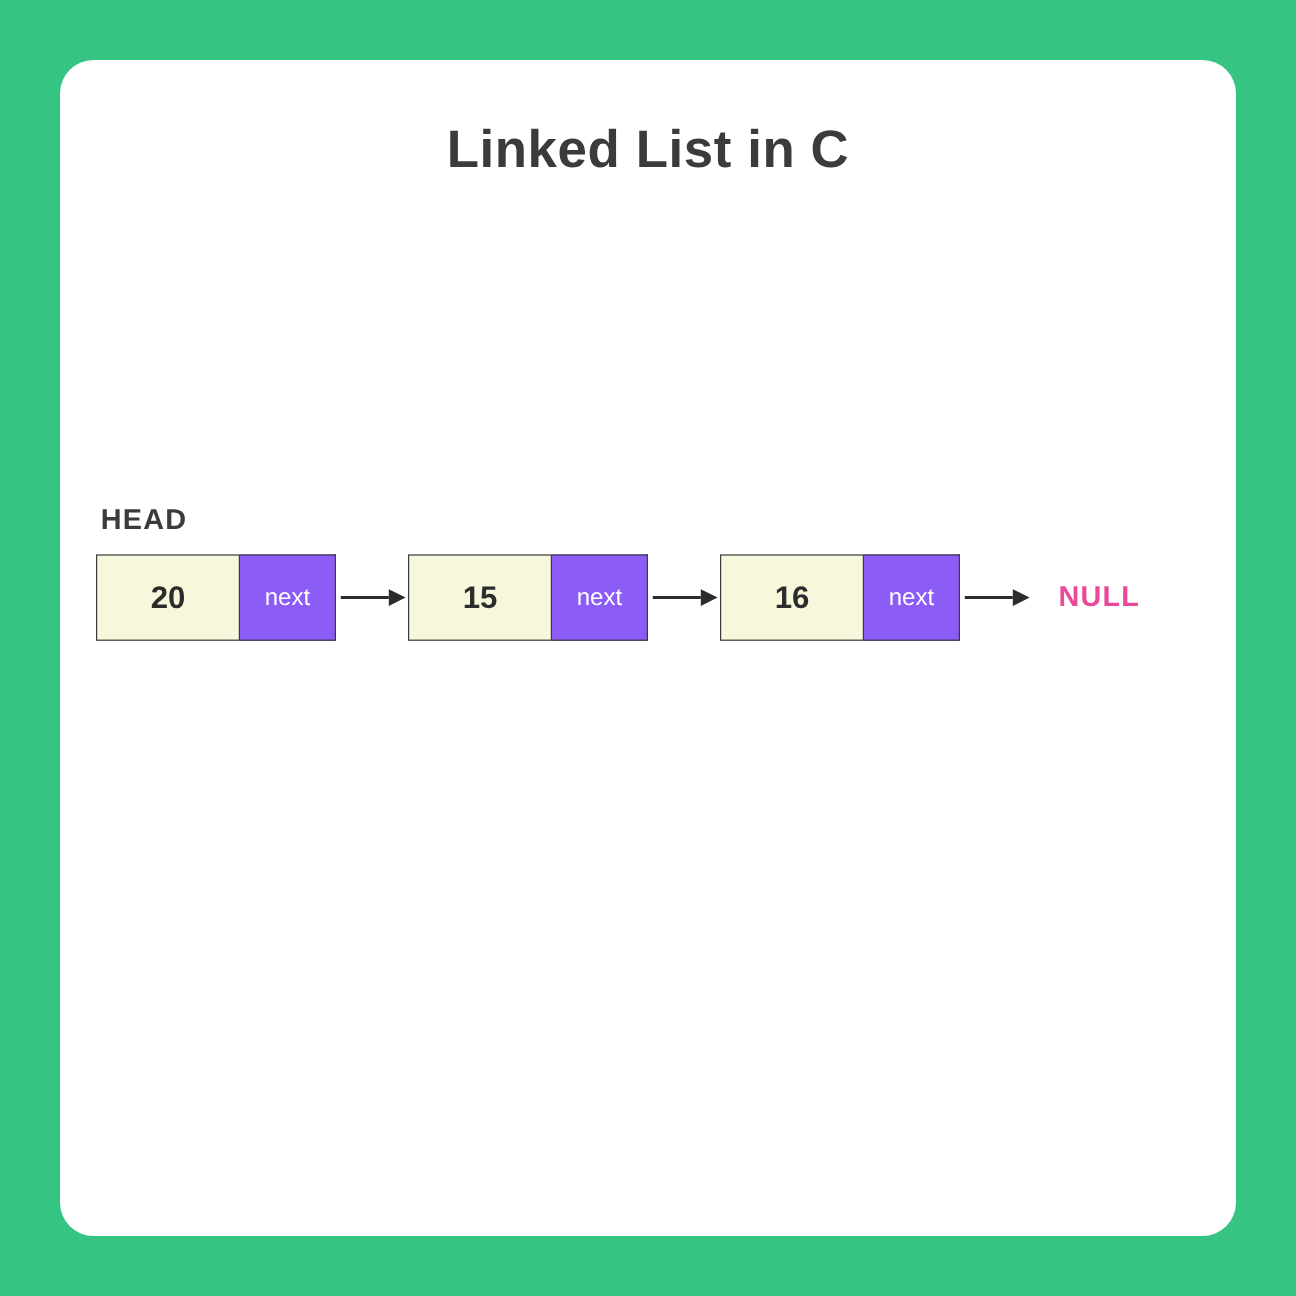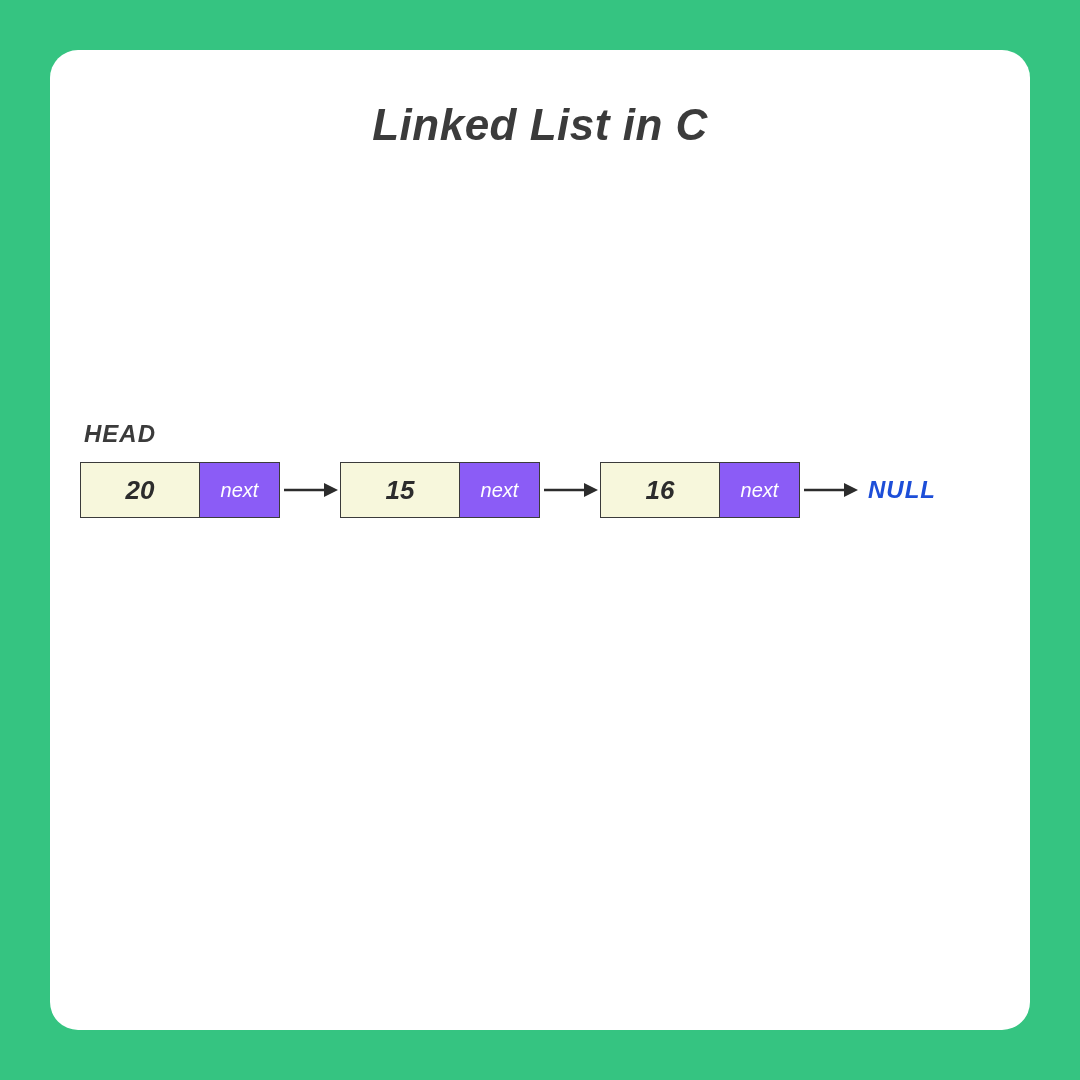--- a/index.html
+++ b/index.html
@@ -12,21 +12,20 @@
       align-items: center;
       justify-content: center;
     }
     .card {
       width: 980px;
       height: 980px;
       background: #ffffff;
       border-radius: 28px;
       position: relative;
       padding: 44px 30px 40px 30px;
-      font-style: italic;
     }
     .title {
       text-align: center;
       font-size: 44px;
       font-weight: 700;
       color: #3b3b3b;
       letter-spacing: 0.5px;
       margin-top: 6px;
     }
     .diagram-area {
@@ -48,21 +47,21 @@
     .list-row {
       position: absolute;
       top: 42px;
       left: 0;
       right: 0;
       display: flex;
       align-items: center;
     }
     .node {
       display: flex;
-      height: 56px;
+      height: 72px;
     }
     .node .value {
       width: 120px;
       background: #f7f7dc;
       border: 1px solid #3b3b3b;
       display: flex;
       align-items: center;
       justify-content: center;
       font-size: 26px;
       font-weight: 700;
@@ -82,24 +81,24 @@
     }
     .arrow {
       width: 60px;
       height: 56px;
       display: flex;
       align-items: center;
       justify-content: center;
     }
     .arrow svg { width: 56px; height: 20px; }
     .null-label {
-      margin-left: 8px;
+      margin-left: 22px;
       font-size: 24px;
       font-weight: 600;
-      color: #1d4ed8;
+      color: #ec4899;
       letter-spacing: 1px;
     }
     .caption {
       position: absolute;
       left: 0;
       right: 0;
       top: 760px;
       text-align: center;
       color: #3b3b3b;
     }

